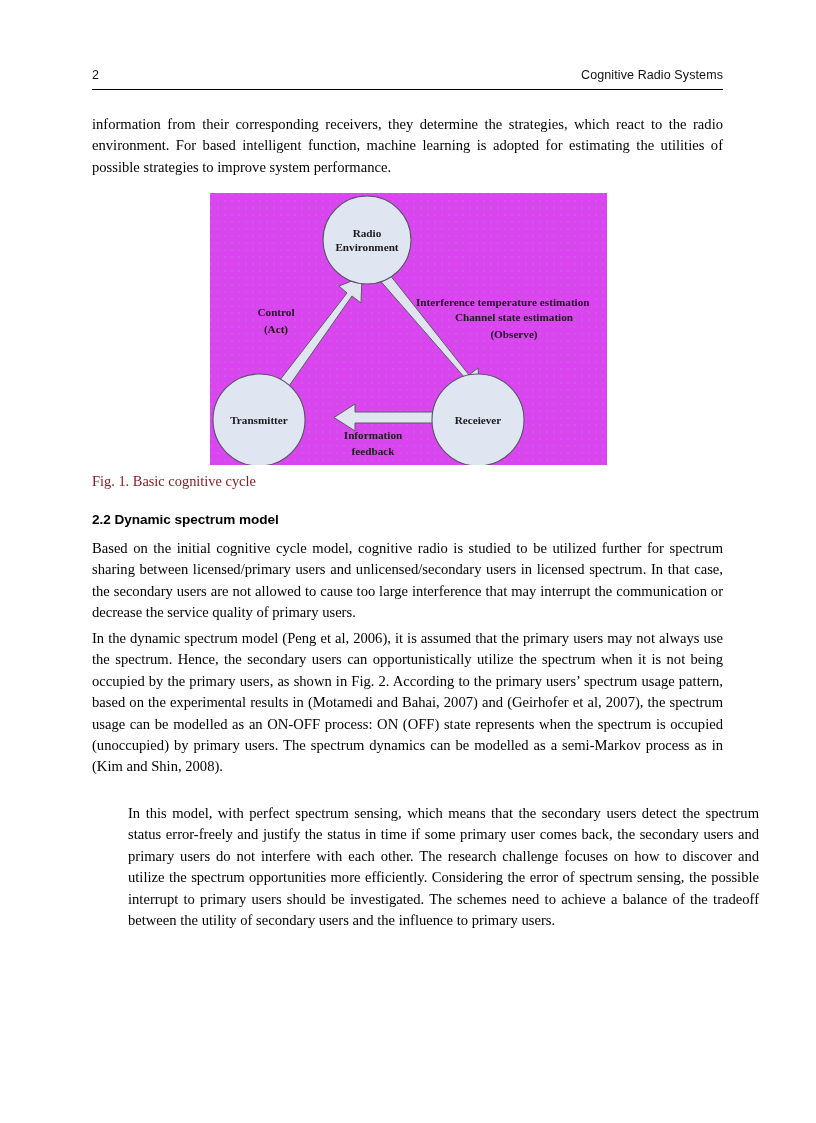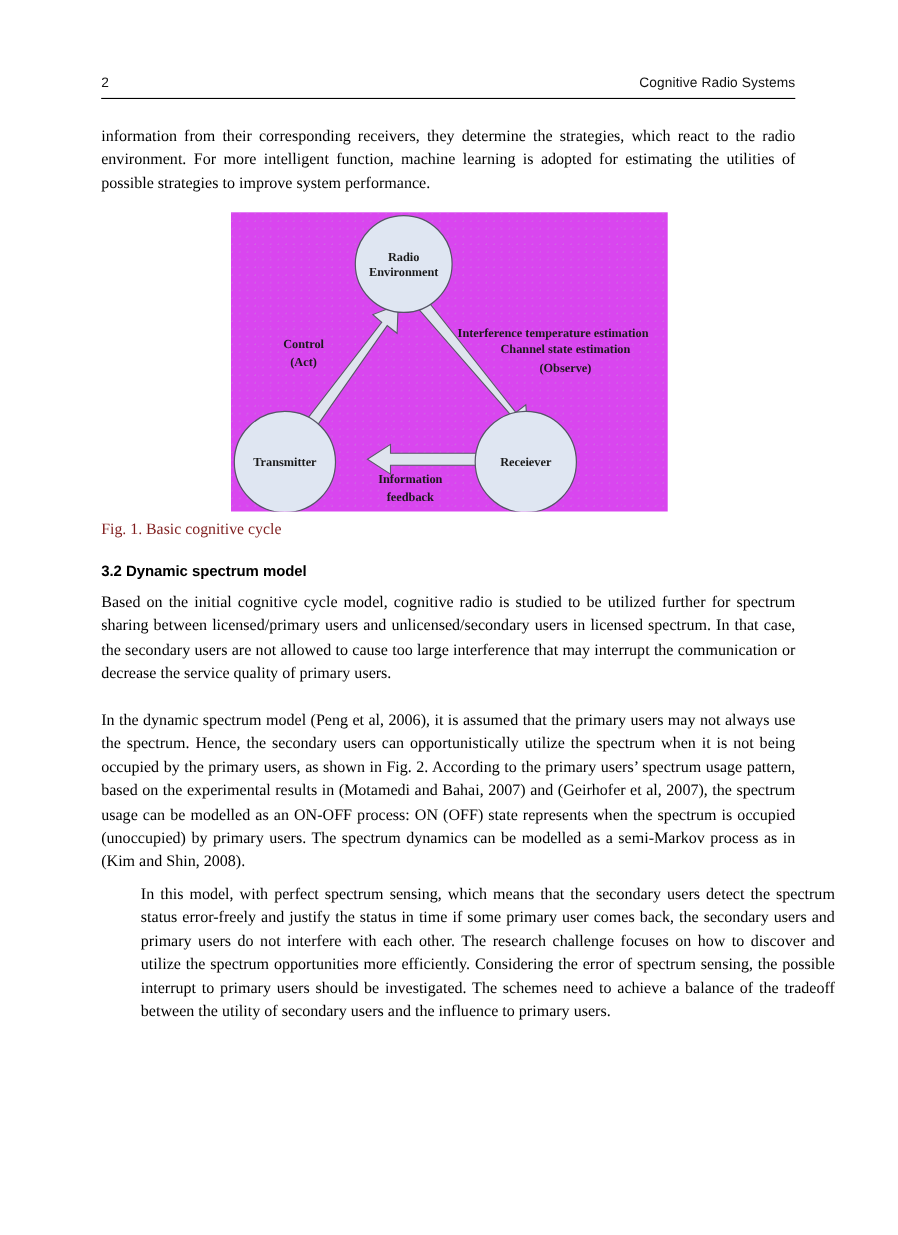--- a/index.html
+++ b/index.html
@@ -60,21 +60,21 @@
     font-family: "Liberation Serif", serif;
     font-size: 14.6px;
     line-height: 21.4px;
     text-align: justify;
     text-justify: inter-word;
     color: #000;
   }
 
   .p-intro { top: 114px; }
   .p-dsm-1 { top: 538px; }
-  .p-dsm-2 { top: 645px; }
+  .p-dsm-2 { top: 628px; }
   .p-dsm-3 { top: 803px; margin-left: 36px; }
 
   
   .heading {
     position: absolute;
     left: 92px;
     top: 512px;
     width: 631px;
     font-family: "Liberation Sans", sans-serif;
     font-weight: bold;
@@ -138,21 +138,21 @@
 
   <div class="header">
     <div class="header-inner">
       <span>2</span>
       <span>Cognitive Radio Systems</span>
     </div>
   </div>
   <div class="header-rule"></div>
 
   <div class="body-col p-intro">
-    <p class="para">information from their corresponding receivers, they determine the strategies, which react to the radio environment. For more intelligent function, machine learning is adopted for estimating the utilities of possible strategies to improve system performance.</p>
+    <p class="para">information from their corresponding receivers, they determine the strategies, which react to the radio environment. For based intelligent function, machine learning is adopted for estimating the utilities of possible strategies to improve system performance.</p>
   </div>
 
   <div class="figure">
     <div class="figure-speckle"></div>
     <svg viewBox="0 0 397 272" xmlns="http://www.w3.org/2000/svg">
       <defs>
         <style>
           .circ { fill: #dfe6f2; stroke: #555566; stroke-width: 1.1; }
           .arw  { fill: #dfe4ee; stroke: #5a5a68; stroke-width: 1.0; stroke-linejoin: miter; }
         </style>
@@ -223,21 +223,21 @@
 
       <g>
         <text class="edge-label" x="163" y="246" text-anchor="middle">Information</text>
         <text class="edge-label" x="163" y="262" text-anchor="middle">feedback</text>
       </g>
     </svg>
   </div>
 
   <div class="caption">Fig. 1. Basic cognitive cycle</div>
 
-  <div class="heading">3.2 Dynamic spectrum model</div>
+  <div class="heading">2.2 Dynamic spectrum model</div>
 
   <div class="body-col p-dsm-1">
     <p class="para">Based on the initial cognitive cycle model, cognitive radio is studied to be utilized further for spectrum sharing between licensed/primary users and unlicensed/secondary users in licensed spectrum. In that case, the secondary users are not allowed to cause too large interference that may interrupt the communication or decrease the service quality of primary users.</p>
   </div>
 
   <div class="body-col p-dsm-2">
     <p class="para">In the dynamic spectrum model (Peng et al, 2006), it is assumed that the primary users may not always use the spectrum. Hence, the secondary users can opportunistically utilize the spectrum when it is not being occupied by the primary users, as shown in Fig. 2. According to the primary users’ spectrum usage pattern, based on the experimental results in (Motamedi and Bahai, 2007) and (Geirhofer et al, 2007), the spectrum usage can be modelled as an ON-OFF process: ON (OFF) state represents when the spectrum is occupied (unoccupied) by primary users. The spectrum dynamics can be modelled as a semi-Markov process as in (Kim and Shin, 2008).</p>
   </div>
 
   <div class="body-col p-dsm-3">

